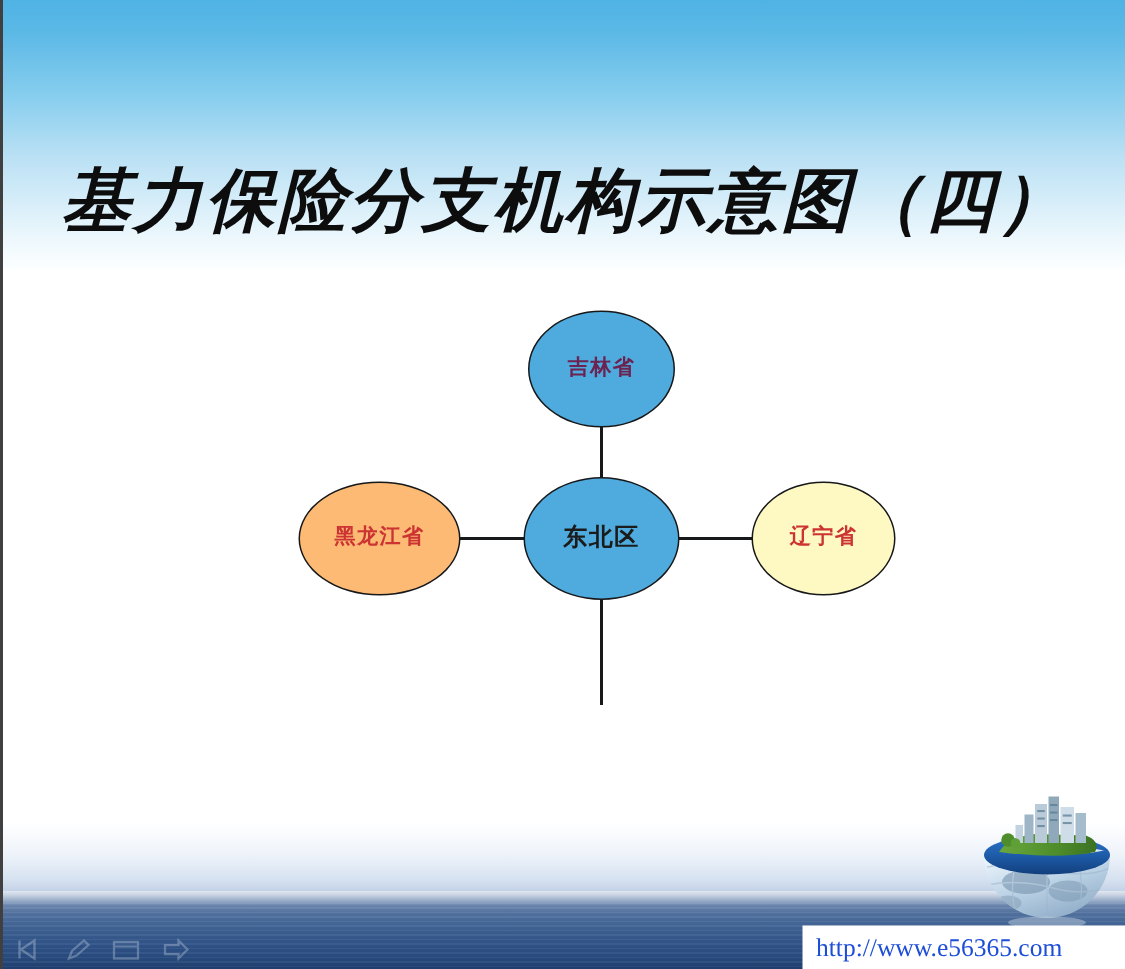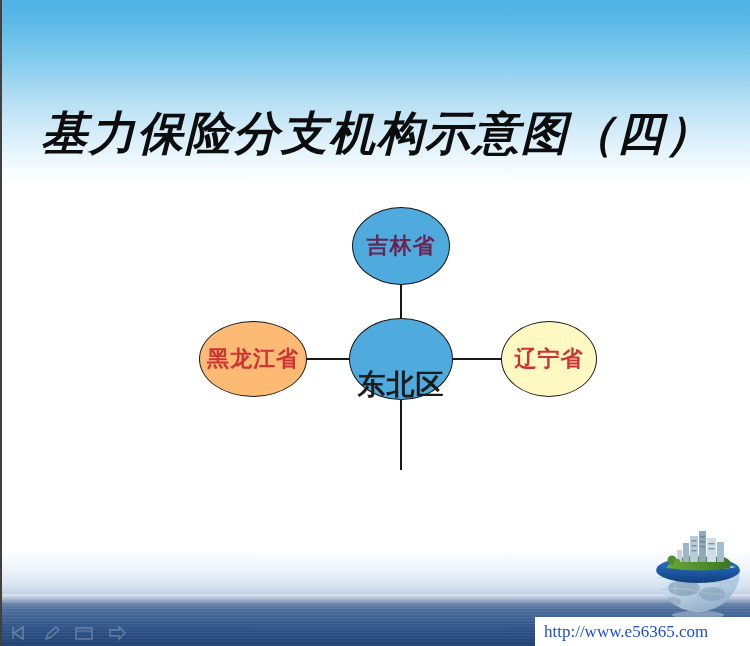--- a/index.html
+++ b/index.html
@@ -120,28 +120,28 @@
   .node {
     position: absolute;
     display: flex;
     align-items: center;
     justify-content: center;
     border-radius: 50%;
     background: #4fabdd;
     border: 1.6px solid #17181a;
     box-sizing: border-box;
     font-family: "Liberation Serif", "DejaVu Serif", serif;
-    font-size: 22px;
+    font-size: 14px;
     font-weight: bold;
     letter-spacing: 1px;
     text-align: center;
     line-height: 1;
     z-index: 3;
   }
-  .node.center { font-size: 28px; align-items: flex-end; }
+  .node.center { font-size: 16px; }
   .edge {
     position: absolute;
     background: #17181a;
     z-index: 1;
   }
 
   
   .logo {
     position: absolute;
     left: 648px;

